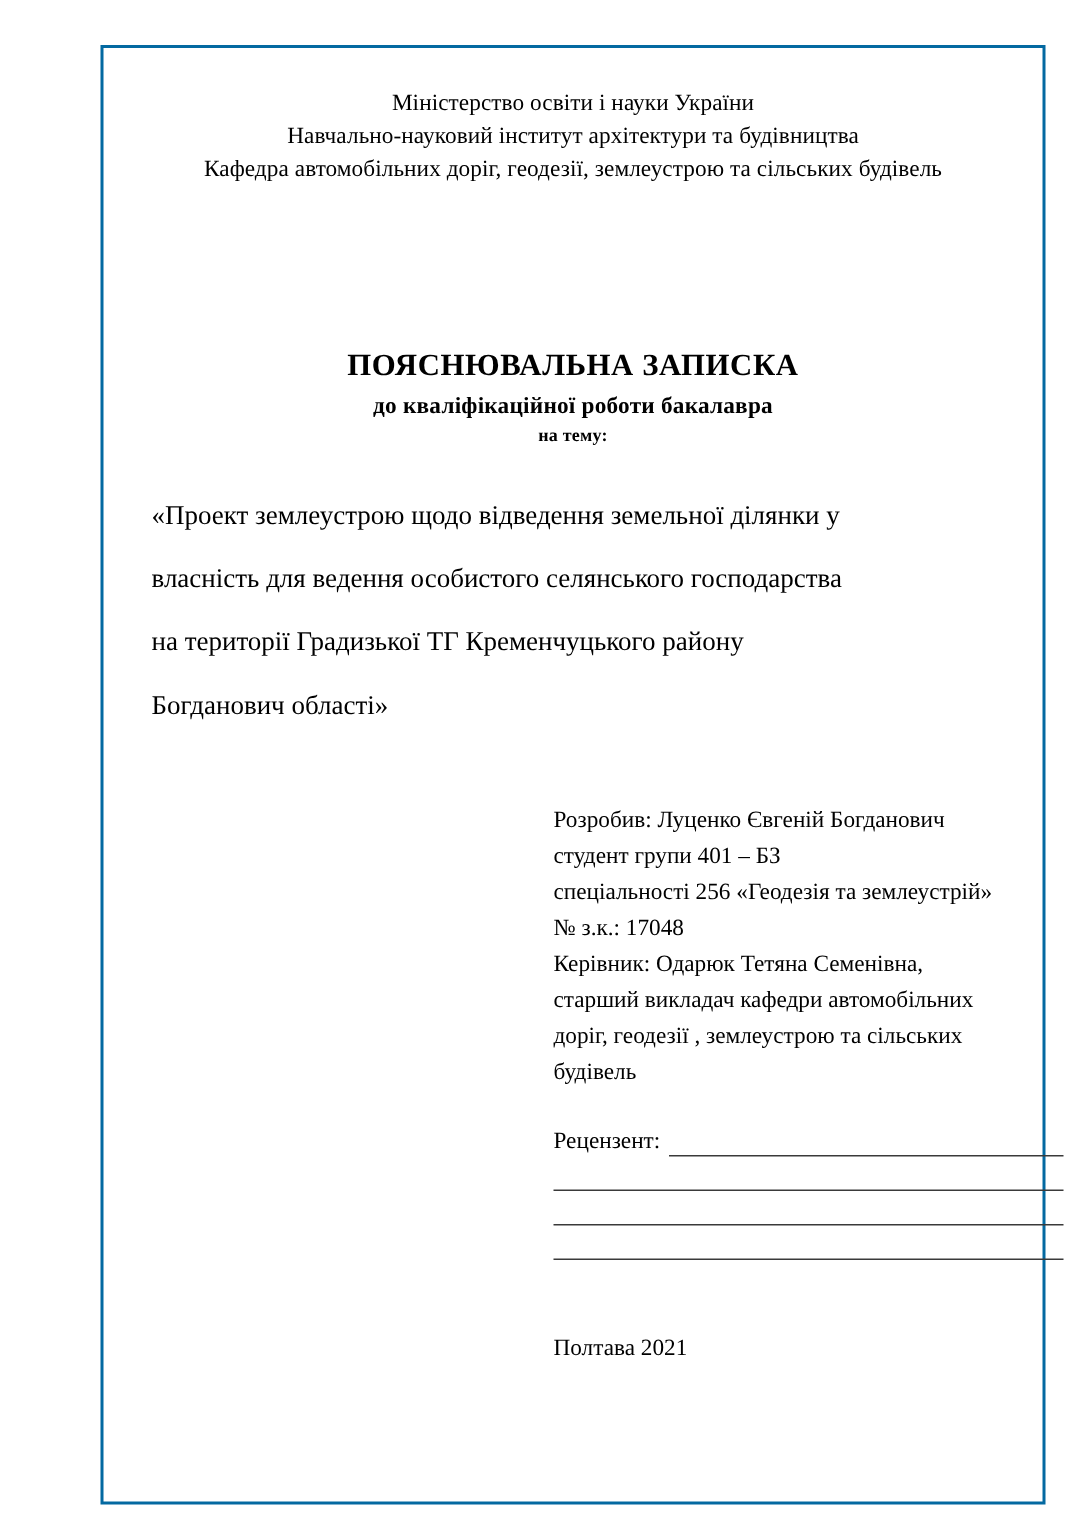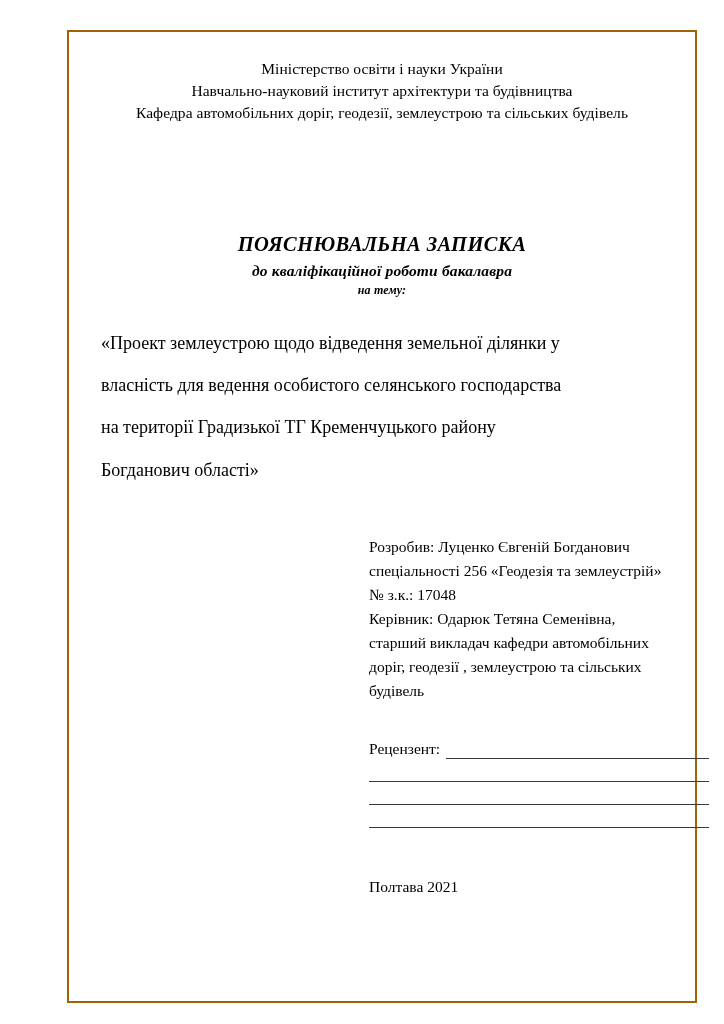--- a/index.html
+++ b/index.html
@@ -22,21 +22,21 @@
     background: #ffffff;
   }
 
   
   .page-frame {
     position: absolute;
     left: 67px;
     top: 30px;
     width: 630px;
     height: 973px;
-    border: 2px solid #a16207;
+    border: 2px solid #0369a1;
     box-sizing: border-box;
     background: #ffffff;
   }
 
   .frame-inner {
     position: absolute;
     left: 0;
     top: 0;
     right: 0;
     bottom: 0;
@@ -52,21 +52,20 @@
     letter-spacing: 0.05px;
   }
   .institution .line {
     white-space: nowrap;
   }
 
   
   .title-block {
     text-align: center;
     margin-top: 108px;
-    font-style: italic;
   }
   .doc-title {
     font-size: 20.5px;
     font-weight: bold;
     letter-spacing: 0.4px;
     line-height: 1.25;
   }
   .doc-subtitle {
     font-size: 15.5px;
     font-weight: bold;
@@ -103,21 +102,21 @@
   }
   .particulars .group + .group {
   }
   .particulars .p-line {
     display: block;
     white-space: nowrap;
   }
 
   
   .reviewer {
-    margin-top: 36px;
+    margin-top: 24px;
   }
   .reviewer-first {
     display: flex;
     align-items: flex-end;
     gap: 6px;
   }
   .reviewer-label {
     font-size: 15.5px;
     white-space: nowrap;
     line-height: 1.3;
@@ -164,20 +163,21 @@
         <span class="tline">«Проект землеустрою щодо відведення земельної ділянки у</span>
         <span class="tline">власність для ведення особистого селянського господарства</span>
         <span class="tline">на території Градизької ТГ Кременчуцького району</span>
         <span class="tline">Богданович області»</span>
       </div>
 
       <div class="particulars">
 
         <div class="group">
           <span class="p-line">Розробив: Луценко Євгеній Богданович</span>
+          <span class="p-line">студент групи 401 – БЗ</span>
           <span class="p-line">спеціальності 256 «Геодезія та землеустрій»</span>
           <span class="p-line">№ з.к.: 17048</span>
         </div>
 
         <div class="group">
           <span class="p-line">Керівник: Одарюк Тетяна Семенівна,</span>
           <span class="p-line">старший викладач кафедри автомобільних</span>
           <span class="p-line">доріг, геодезії , землеустрою та сільських</span>
           <span class="p-line">будівель</span>
         </div>

